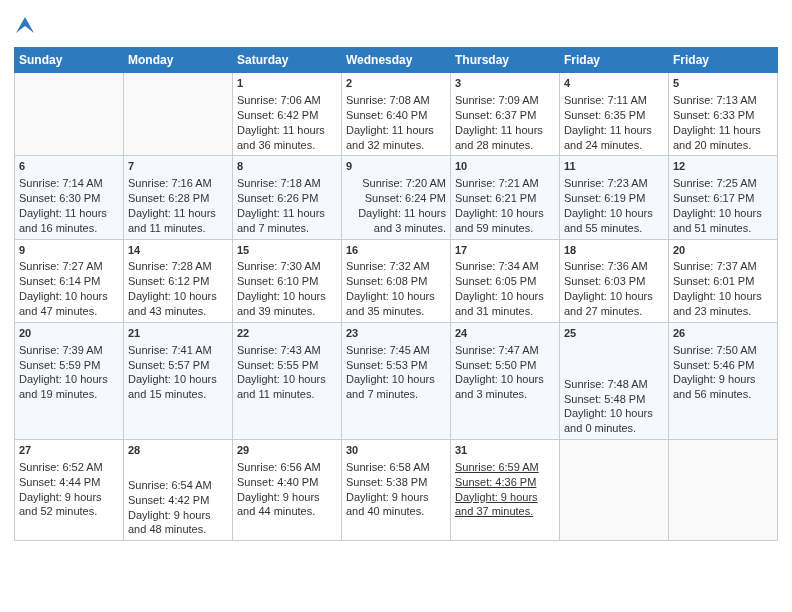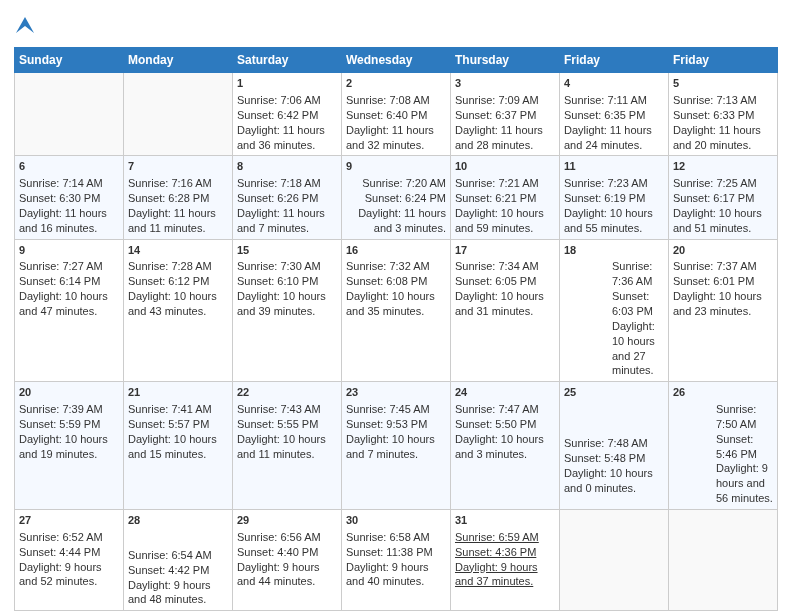--- a/index.html
+++ b/index.html
@@ -237,21 +237,21 @@
 Daylight: 10 hours and 35 minutes.</div>
           </td>
           <td>
             <span class="day-num">17</span>
             <div class="day-detail" style="white-space: pre-line;">Sunrise: 7:34 AM
 Sunset: 6:05 PM
 Daylight: 10 hours and 31 minutes.</div>
           </td>
           <td>
             <span class="day-num">18</span>
-            <div class="day-detail" style="white-space: pre-line; margin-left: 48px;">Sunrise: 7:36 AM
+            <div class="day-detail" style="white-space: pre-line;">Sunrise: 7:36 AM
 Sunset: 6:03 PM
 Daylight: 10 hours and 27 minutes.</div>
           </td>
           <td>
             <span class="day-num">20</span>
             <div class="day-detail" style="white-space: pre-line;">Sunrise: 7:37 AM
 Sunset: 6:01 PM
 Daylight: 10 hours and 23 minutes.</div>
           </td>
         </tr>
@@ -270,38 +270,38 @@
           </td>
           <td>
             <span class="day-num">22</span>
             <div class="day-detail" style="white-space: pre-line;">Sunrise: 7:43 AM
 Sunset: 5:55 PM
 Daylight: 10 hours and 11 minutes.</div>
           </td>
           <td>
             <span class="day-num">23</span>
             <div class="day-detail" style="white-space: pre-line;">Sunrise: 7:45 AM
-Sunset: 9:53 PM
+Sunset: 5:53 PM
 Daylight: 10 hours and 7 minutes.</div>
           </td>
           <td>
             <span class="day-num">24</span>
             <div class="day-detail" style="white-space: pre-line;">Sunrise: 7:47 AM
 Sunset: 5:50 PM
 Daylight: 10 hours and 3 minutes.</div>
           </td>
           <td>
             <span class="day-num">25</span>
             <div class="day-detail" style="white-space: pre-line; margin-top: 36px;">Sunrise: 7:48 AM
 Sunset: 5:48 PM
 Daylight: 10 hours and 0 minutes.</div>
           </td>
           <td>
             <span class="day-num">26</span>
-            <div class="day-detail" style="white-space: pre-line; margin-left: 43px;">Sunrise: 7:50 AM
+            <div class="day-detail" style="white-space: pre-line;">Sunrise: 7:50 AM
 Sunset: 5:46 PM
 Daylight: 9 hours and 56 minutes.</div>
           </td>
         </tr>
         <tr>
           <td>
             <span class="day-num">27</span>
             <div class="day-detail" style="white-space: pre-line;">Sunrise: 6:52 AM
 Sunset: 4:44 PM
 Daylight: 9 hours and 52 minutes.</div>
@@ -314,21 +314,21 @@
           </td>
           <td>
             <span class="day-num">29</span>
             <div class="day-detail" style="white-space: pre-line;">Sunrise: 6:56 AM
 Sunset: 4:40 PM
 Daylight: 9 hours and 44 minutes.</div>
           </td>
           <td>
             <span class="day-num">30</span>
             <div class="day-detail" style="white-space: pre-line;">Sunrise: 6:58 AM
-Sunset: 11:38 PM
+Sunset: 5:38 PM
 Daylight: 9 hours and 40 minutes.</div>
           </td>
           <td>
             <span class="day-num">31</span>
             <div class="day-detail" style="white-space: pre-line; text-decoration: underline;">Sunrise: 6:59 AM
 Sunset: 4:36 PM
 Daylight: 9 hours and 37 minutes.</div>
           </td>
           <td class="empty"></td>
           <td class="empty"></td>

